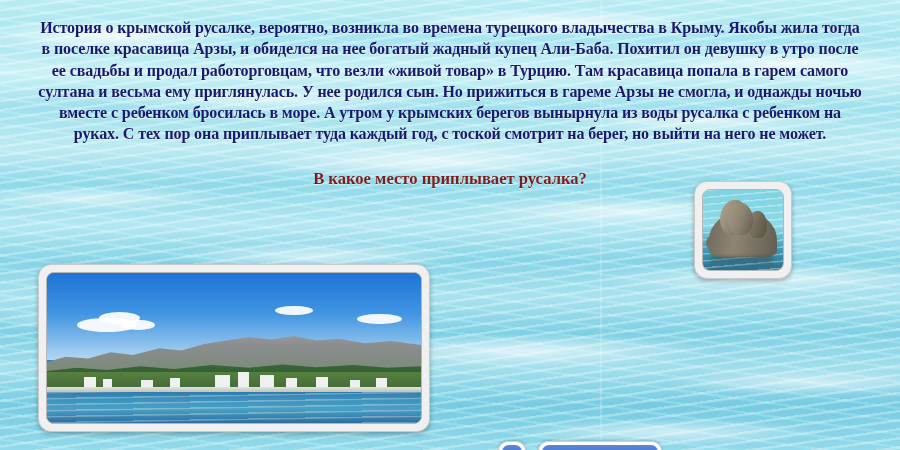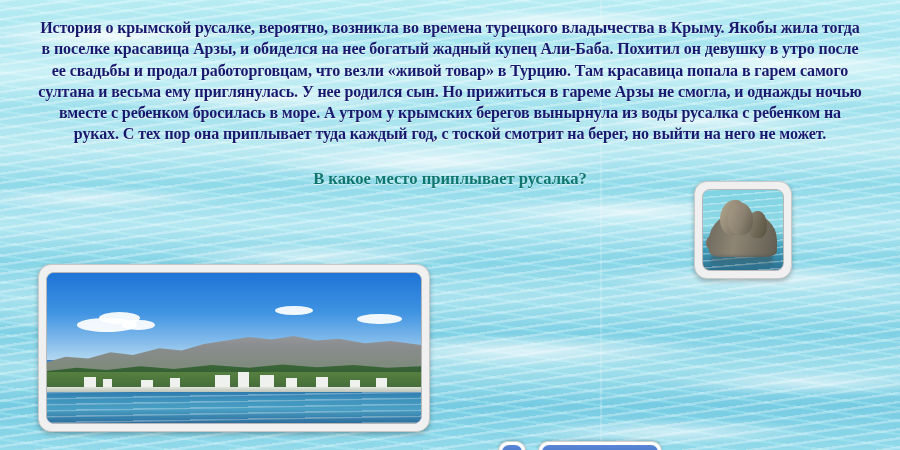--- a/index.html
+++ b/index.html
@@ -62,21 +62,21 @@
     font-weight:bold;
     font-size:16px;
     line-height:21.3px;
     letter-spacing:-0.1px;
     text-shadow:0 1px 0 rgba(255,255,255,.55);
     white-space:pre-line;
   }
   #question {
     position:absolute; left:36px; top:168px; width:828px;
     text-align:center;
-    color:#0f766e;
+    color:#7f1d1d;
     font-weight:bold;
     font-size:16.6px;
     line-height:21px;
     text-shadow:0 1px 0 rgba(255,255,255,.55);
   }
 
   
   .photo-frame {
     position:absolute;
     background:#f0f0f0;

